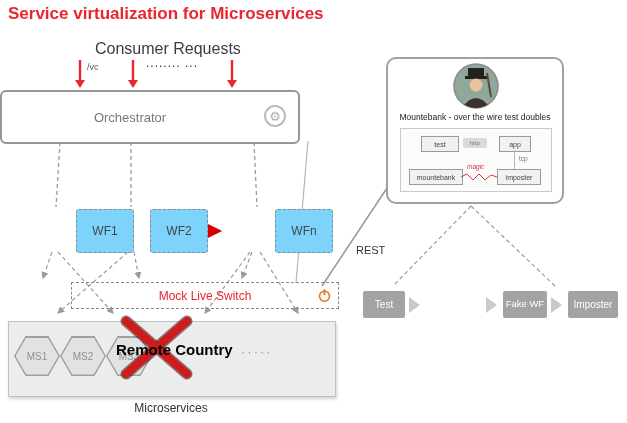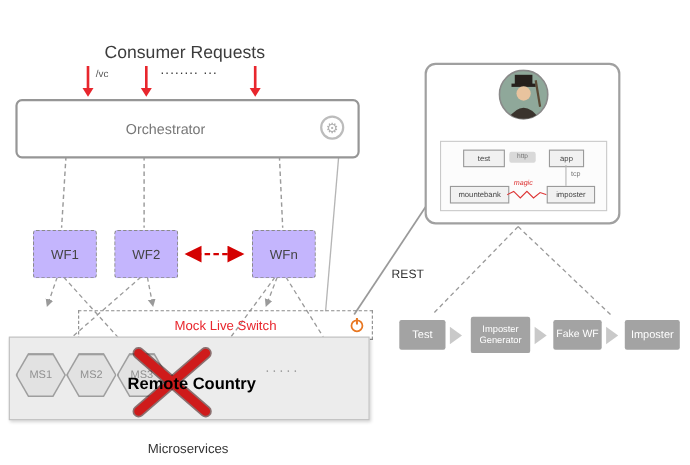--- a/index.html
+++ b/index.html
@@ -6,33 +6,33 @@
   .page{position:relative;width:627px;height:423px;background:#fff;overflow:hidden;
         font-family:"Liberation Sans", sans-serif;}
   .abs{position:absolute;}
   svg.layer{position:absolute;left:0;top:0;z-index:1;}
   svg.xlayer{position:absolute;left:0;top:0;z-index:5;pointer-events:none;}
   .z2{z-index:2;}
   .title{left:8px;top:4px;font-size:17px;font-weight:600;color:#e8262d;}
   .consumer-label{left:95px;top:40px;font-size:16px;color:#3c3c3c;}
   .vc-label{left:87px;top:62px;font-size:9px;color:#555;}
   .req-dots{left:146px;top:56px;font-size:12px;color:#333;letter-spacing:1px;}
-  .orchestrator{left:14px;top:90px;width:296px;height:50px;border:2px solid #969696;border-radius:6px;background:#fff;padding-left:13px;}
+  .orchestrator{left:0;top:90px;width:296px;height:50px;border:2px solid #969696;border-radius:6px;background:#fff;}
   .orch-label{position:absolute;left:0;right:40px;top:0;bottom:0;display:flex;align-items:center;justify-content:center;
               font-size:13px;color:#777;}
   .gear{position:absolute;right:12px;top:13px;width:22px;height:22px;border:2px solid #bcbcbc;border-radius:50%;
         display:flex;align-items:center;justify-content:center;font-size:13px;color:#b0b0b0;box-sizing:border-box;}
-  .wf{width:56px;height:42px;border:1.6px dashed #8a8a8a;border-radius:3px;background:#c4b5fd;
-      display:flex;align-items:center;justify-content:center;font-size:12px;color:#444;}
+  .wf{width:56px;height:42px;border:1.6px dashed #8a8a8a;border-radius:3px;background:#7dd3fc;
+      display:flex;align-items:center;justify-content:center;font-size:12px;color:#444;margin-left:46px;}
   .wf1{left:30px;top:209px;} .wf2{left:104px;top:209px;} .wfn{left:229px;top:209px;}
   .mock-switch{left:36px;top:282px;width:268px;height:27px;border:1.6px dashed #8a8a8a;background:transparent;
                display:flex;align-items:center;justify-content:center;box-sizing:border-box;margin-left:35px;}
   .mock-label{font-size:12px;color:#e8262d;}
   .power{position:absolute;right:6px;top:5px;width:15px;height:15px;}
-  .ms-panel{left:8px;top:306px;width:326px;height:74px;background:#ececec;border:1px solid #c0c0c0;
+  .ms-panel{left:8px;top:321px;width:326px;height:74px;background:#ececec;border:1px solid #c0c0c0;
             box-shadow:1px 2px 3px rgba(0,0,0,0.18);}
   .hex{position:absolute;top:14px;width:46px;height:40px;
        clip-path:polygon(25% 0,75% 0,100% 50%,75% 100%,25% 100%,0 50%);background:#9e9e9e;}
   .hex-in{position:absolute;left:1.5px;top:1.5px;right:1.5px;bottom:1.5px;
           clip-path:polygon(25% 0,75% 0,100% 50%,75% 100%,25% 100%,0 50%);background:#e2e2e2;
           display:flex;align-items:center;justify-content:center;font-size:10px;color:#909090;}
   .ms-dots{position:absolute;left:232px;top:22px;font-size:13px;color:#999;letter-spacing:2px;}
   .crossed-text{left:116px;top:341px;font-size:15px;font-weight:700;color:#000;z-index:6;}
   .ms-section-label{left:8px;top:401px;width:326px;text-align:center;font-size:12px;color:#333;}
   .mb-panel{left:386px;top:57px;width:178px;height:147px;border:2px solid #a0a0a0;border-radius:10px;background:#fff;box-sizing:border-box;}
@@ -101,20 +101,21 @@
     <line x1="250" y1="252" x2="205" y2="313" stroke="#9a9a9a" stroke-width="1.2" stroke-dasharray="4,3" marker-end="url(#mGray)"></line>
 
     <line x1="170" y1="231" x2="220" y2="231" stroke="#d40000" stroke-width="2.2" stroke-dasharray="5,3" marker-start="url(#mRedS)" marker-end="url(#mRed)"></line>
 
     <line x1="322" y1="286" x2="448" y2="96" stroke="#9a9a9a" stroke-width="1.6"></line>
 
     <line x1="471" y1="206" x2="393" y2="286" stroke="#9a9a9a" stroke-width="1.2" stroke-dasharray="4,3"></line>
     <line x1="471" y1="206" x2="555" y2="286" stroke="#9a9a9a" stroke-width="1.2" stroke-dasharray="4,3"></line>
   </svg>
 
+  <div class="abs title z2">Service virtualization for Microservices</div>
   <div class="abs consumer-label z2">Consumer Requests</div>
   <div class="abs vc-label z2">/vc</div>
   <div class="abs req-dots z2">........ ...</div>
 
   <div class="abs orchestrator z2">
     <div class="orch-label">Orchestrator</div>
     <div class="gear">⚙</div>
   </div>
 
   <div class="abs wf wf1 z2">
@@ -167,38 +168,38 @@
         </defs>
       <circle cx="23" cy="23" r="22" fill="#8fa89a" stroke="#8a8a8a" stroke-width="1.5"></circle>
       <g clip-path="url(#avClip)">
         <rect x="15" y="5" width="16" height="9" fill="#26201c"></rect>
         <rect x="12" y="13" width="22" height="3" fill="#26201c"></rect>
         <circle cx="23" cy="22" r="6.5" fill="#e8c39e"></circle>
         <path d="M8,46 Q23,24 38,46 Z" fill="#3a332d"></path>
         <line x1="34" y1="10" x2="38" y2="34" stroke="#5b4a35" stroke-width="2"></line>
       </g>
     </svg>
+    <div class="mb-caption">Mountebank - over the wire test doubles</div>
     <div class="mb-inner">
       <div class="mb-box mb-test">test</div>
       <div class="mb-http">http</div>
       <div class="mb-box mb-app">app</div>
       <div class="mb-tcpline"></div>
       <div class="mb-tcp">tcp</div>
       <div class="mb-box mb-mountebank">mountebank</div>
       <div class="mb-magic">magic</div>
       <svg style="position:absolute;left:60px;top:44px" width="36" height="8">
         <polyline points="0,4 6,1 12,7 18,1 24,7 30,2 36,4" fill="none" stroke="#d33" stroke-width="1"></polyline>
       </svg>
       <div class="mb-box mb-imposter">imposter</div>
     </div>
   </div>
 
   <div class="abs rest-label z2">REST</div>
 
   <div class="flow-box fb-test z2">Test</div>
   <div class="flow-arrow fa1 z2"></div>
-  <div class="flow-box fb-ig z2">Imposter Generator</div>
   <div class="flow-arrow fa2 z2"></div>
   <div class="flow-box fb-fake z2">Fake WF</div>
   <div class="flow-arrow fa3 z2"></div>
   <div class="flow-box fb-imp z2">Imposter</div>
 
 </div>
 
 </body></html>

